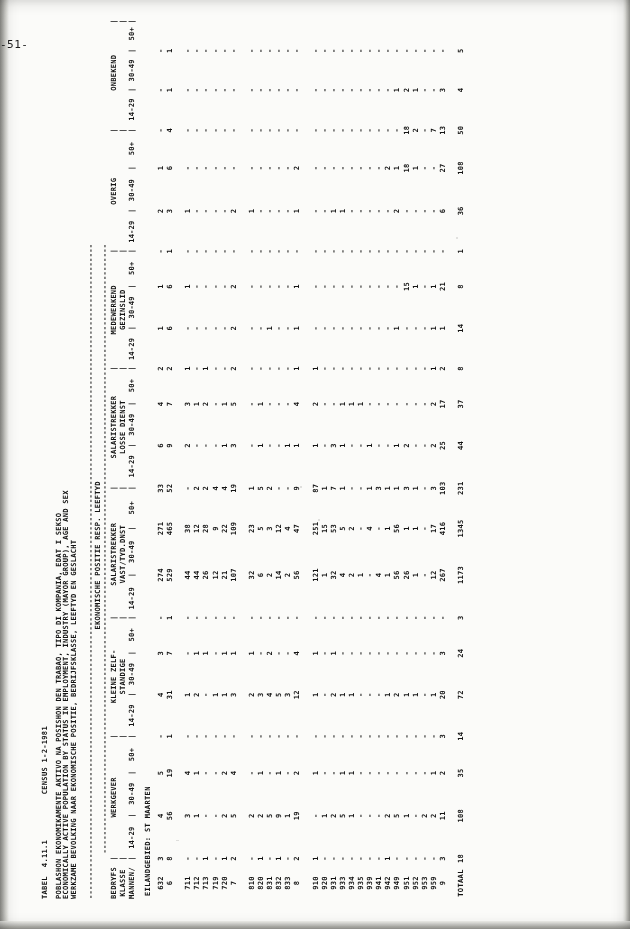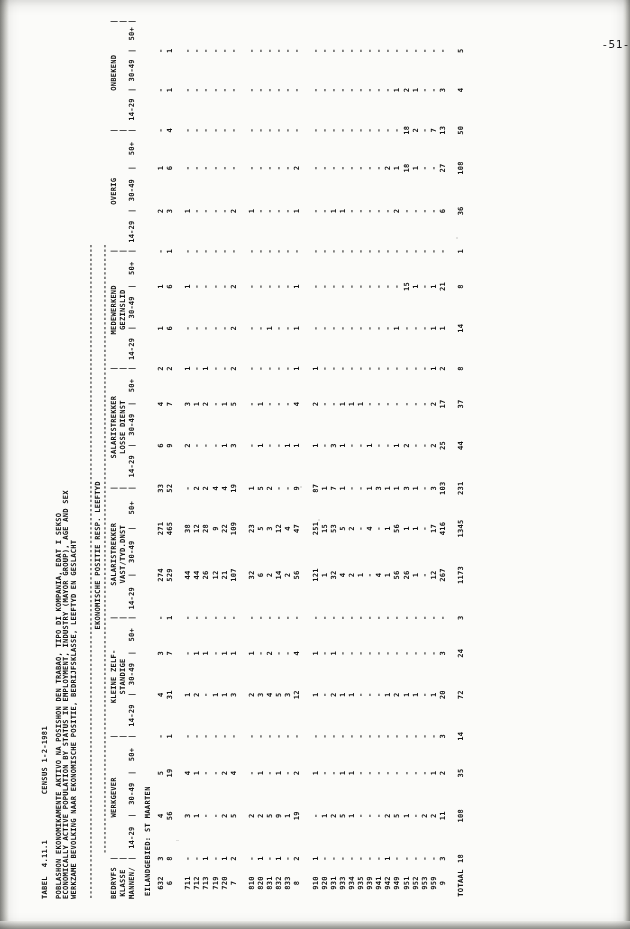--- a/index.html
+++ b/index.html
@@ -18,21 +18,21 @@
                inset 0 12px 16px -12px rgba(0,0,0,.18),
                inset 0 -12px 16px -12px rgba(0,0,0,.22);
     pointer-events:none;z-index:40;
   }
   .edge-l{position:absolute;left:0;top:0;width:9px;height:929px;background:linear-gradient(90deg,#9c9c97,#e2e2dd 70%,#fbfbf9);z-index:5;}
   .edge-r{position:absolute;right:0;top:0;width:7px;height:929px;background:linear-gradient(270deg,#a8a8a3,#ececE7 70%,#fbfbf9);z-index:5;}
   .edge-b{position:absolute;left:0;bottom:0;width:630px;height:8px;background:linear-gradient(0deg,#a3a39e,#f2f2ee);z-index:5;}
 
   
   #folio{
-    position:absolute;left:0;top:38px;width:630px;text-align:right;
+    position:absolute;left:0;top:38px;width:630px;text-align:left;
     font-family:"DejaVu Sans Mono",monospace;font-size:11px;color:#1b1b1b;
     letter-spacing:.5px;z-index:20;
   }
 
   
   #sheet{
     position:absolute;
     left:50%;top:50%;
     width:880px;height:540px;
     margin-left:-440px;margin-top:-270px;

